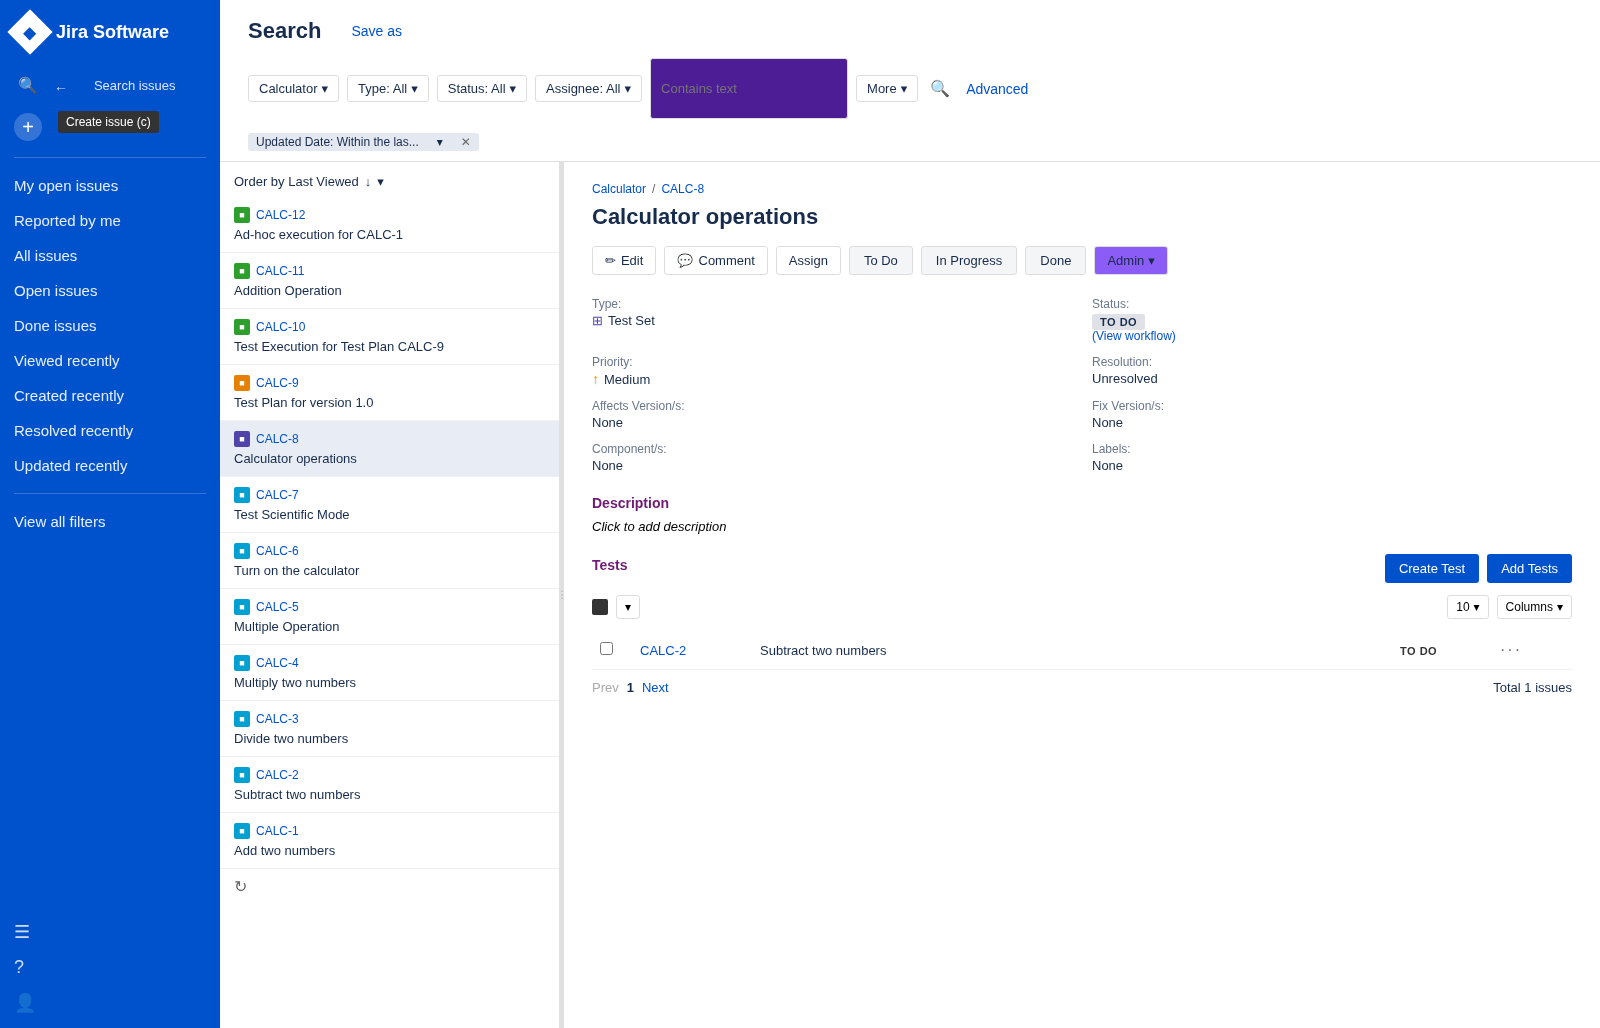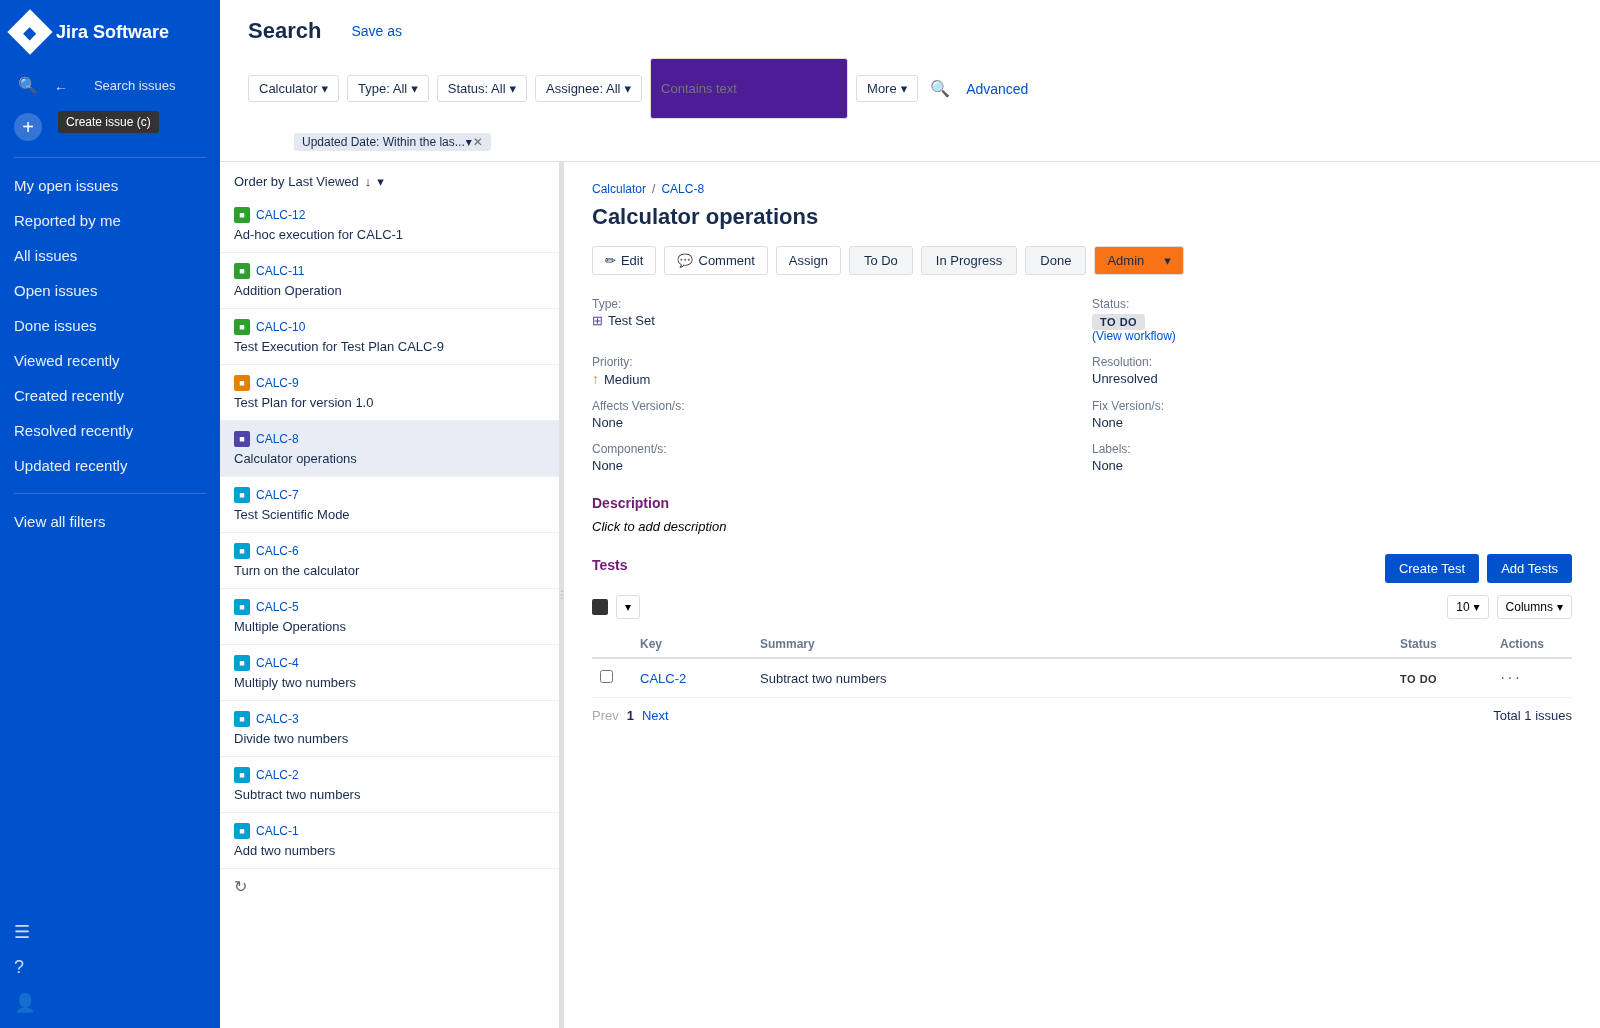--- a/index.html
+++ b/index.html
@@ -163,22 +163,22 @@
     }
     .active-filter-row {
       display: flex;
       align-items: center;
       gap: 6px;
       padding: 6px 0 10px;
       font-size: 13px;
       color: #172b4d;
     }
     .active-filter-tag {
-      display: flex; align-items: center; gap: 1px;
-      background: #e4e8f0; border-radius: 3px; padding: 2px 8px; font-size: 12px; margin-left: 46px;
+      display: flex; align-items: center; gap: 18px;
+      background: #e4e8f0; border-radius: 3px; padding: 2px 8px; font-size: 12px;
     }
     .active-filter-remove { cursor: pointer; color: #666; font-size: 12px; }
 
     
     .content-area {
       display: flex;
       flex: 1;
       overflow: hidden;
     }
 
@@ -228,22 +228,22 @@
     }
     .action-btn {
       border: 1px solid #ddd; background: #fff; border-radius: 3px; padding: 6px 12px;
       font-size: 13px; color: #172b4d; cursor: pointer; display: flex; align-items: center; gap: 5px;
     }
     .action-btn-primary {
       border: 1px solid #ddd; background: #f4f5f7; border-radius: 3px; padding: 6px 14px;
       font-size: 13px; color: #172b4d; cursor: pointer;
     }
     .admin-btn {
-      border: 1px solid #ddd; background: #f97316; border-radius: 3px; padding: 6px 12px;
-      font-size: 13px; color: #172b4d; cursor: pointer; display: flex; align-items: center; gap: 20px;
+      border: 1px solid #ddd; background: #8b5cf6; border-radius: 3px; padding: 6px 12px;
+      font-size: 13px; color: #172b4d; cursor: pointer; display: flex; align-items: center; gap: 4px;
     }
 
     
     .fields-grid {
       display: grid;
       grid-template-columns: 1fr 1fr;
       gap: 12px 20px;
       margin-bottom: 22px;
     }
     .field-row { display: flex; flex-direction: column; gap: 2px; }
@@ -472,21 +472,21 @@
       </div>
       <div class="issue-summary">Turn on the calculator</div>
     </div>
           <div class="issue-item">
       <div class="issue-key-row">
         <div class="issue-icon" style="background:#00a0d2;">
           <span style="font-size:9px;">■</span>
         </div>
         <span class="issue-key">CALC-5</span>
       </div>
-      <div class="issue-summary">Multiple Operations</div>
+      <div class="issue-summary">Multiple Operation</div>
     </div>
           <div class="issue-item">
       <div class="issue-key-row">
         <div class="issue-icon" style="background:#00a0d2;">
           <span style="font-size:9px;">■</span>
         </div>
         <span class="issue-key">CALC-4</span>
       </div>
       <div class="issue-summary">Multiply two numbers</div>
     </div>
@@ -625,27 +625,20 @@
               <span>10</span>
               <span>▾</span>
             </div>
             <div class="dropdown-small">
               <span>Columns</span>
               <span>▾</span>
             </div>
           </div>
         </div>
 
-        <div class="table-header">
-          <div class="table-header-cell"></div>
-          <div class="table-header-cell">Key</div>
-          <div class="table-header-cell">Summary</div>
-          <div class="table-header-cell">Status</div>
-          <div class="table-header-cell">Actions</div>
-        </div>
 
         <div class="table-row">
           <div class="table-cell">
             <input type="checkbox" style="">
           </div>
           <div class="table-cell">
             <span class="table-key-link">CALC-2</span>
           </div>
           <div class="table-cell">Subtract two numbers</div>
           <div class="table-cell">

